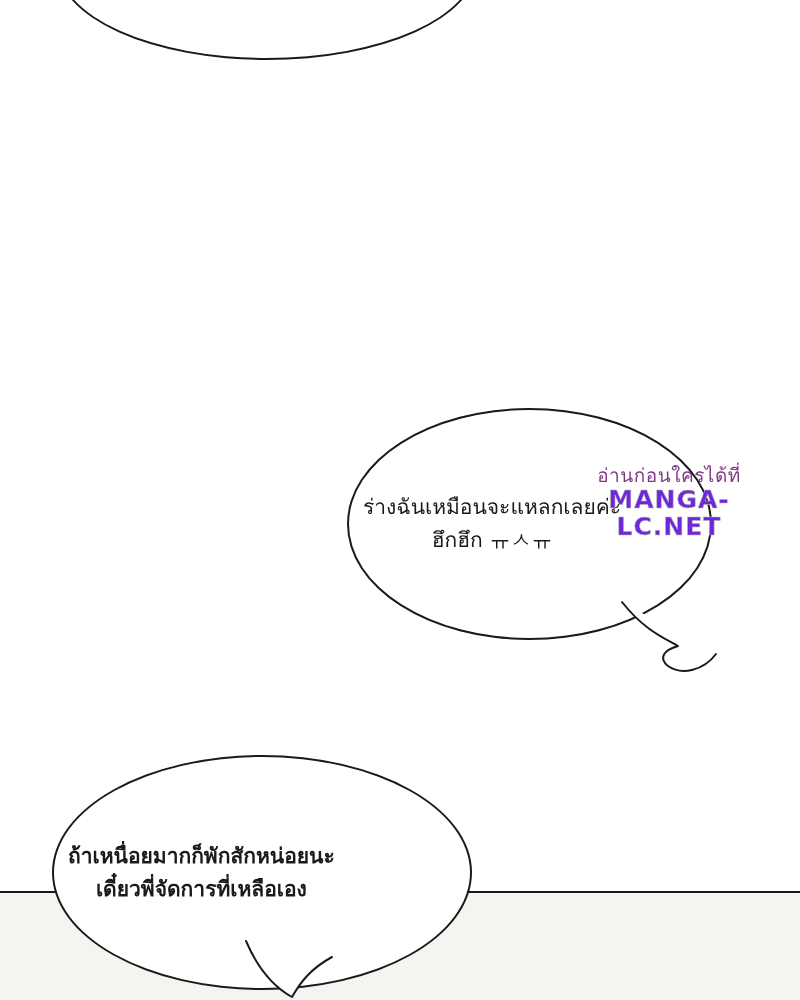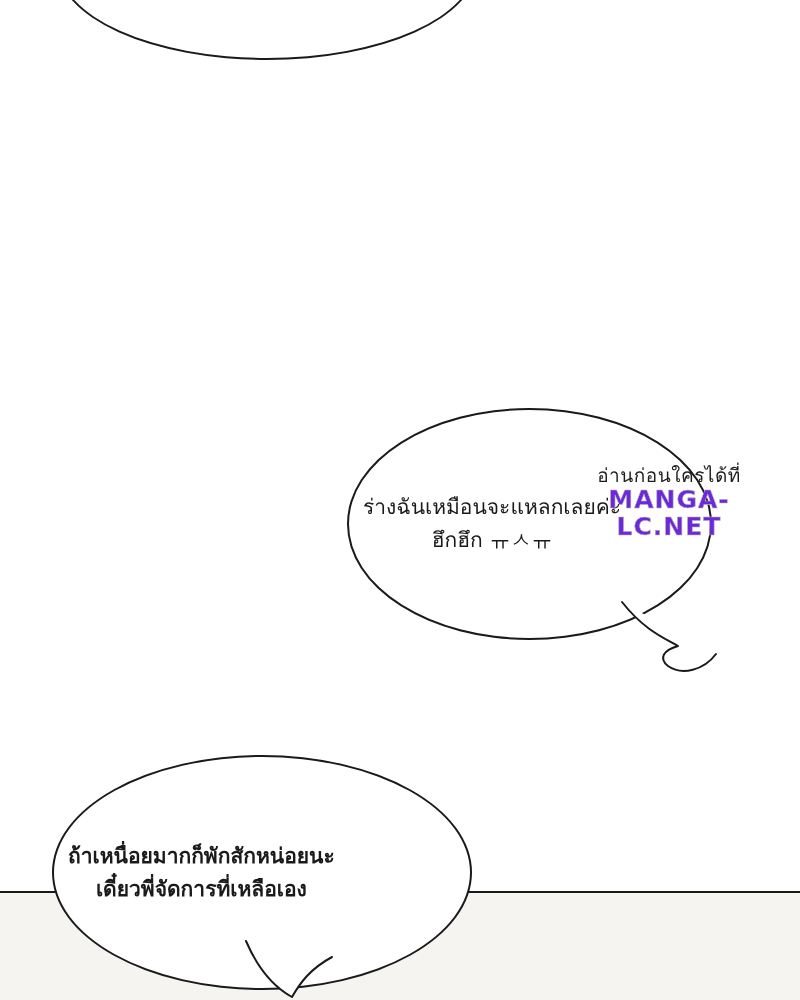--- a/index.html
+++ b/index.html
@@ -97,21 +97,21 @@
     position: absolute;
     left: 556px;
     top: 466px;
     width: 226px;
     text-align: center;
     pointer-events: none;
     user-select: none;
   }
   #watermark .wm-top {
     font-size: 19px;
-    color: #000000;
+    color: #701a75;
     opacity: 0.88;
     letter-spacing: 0.5px;
     line-height: 1.05;
   }
   #watermark .wm-bottom {
     font-size: 25px;
     font-weight: bold;
     color: #6d28d9;
     letter-spacing: 1px;
     line-height: 1.1;

